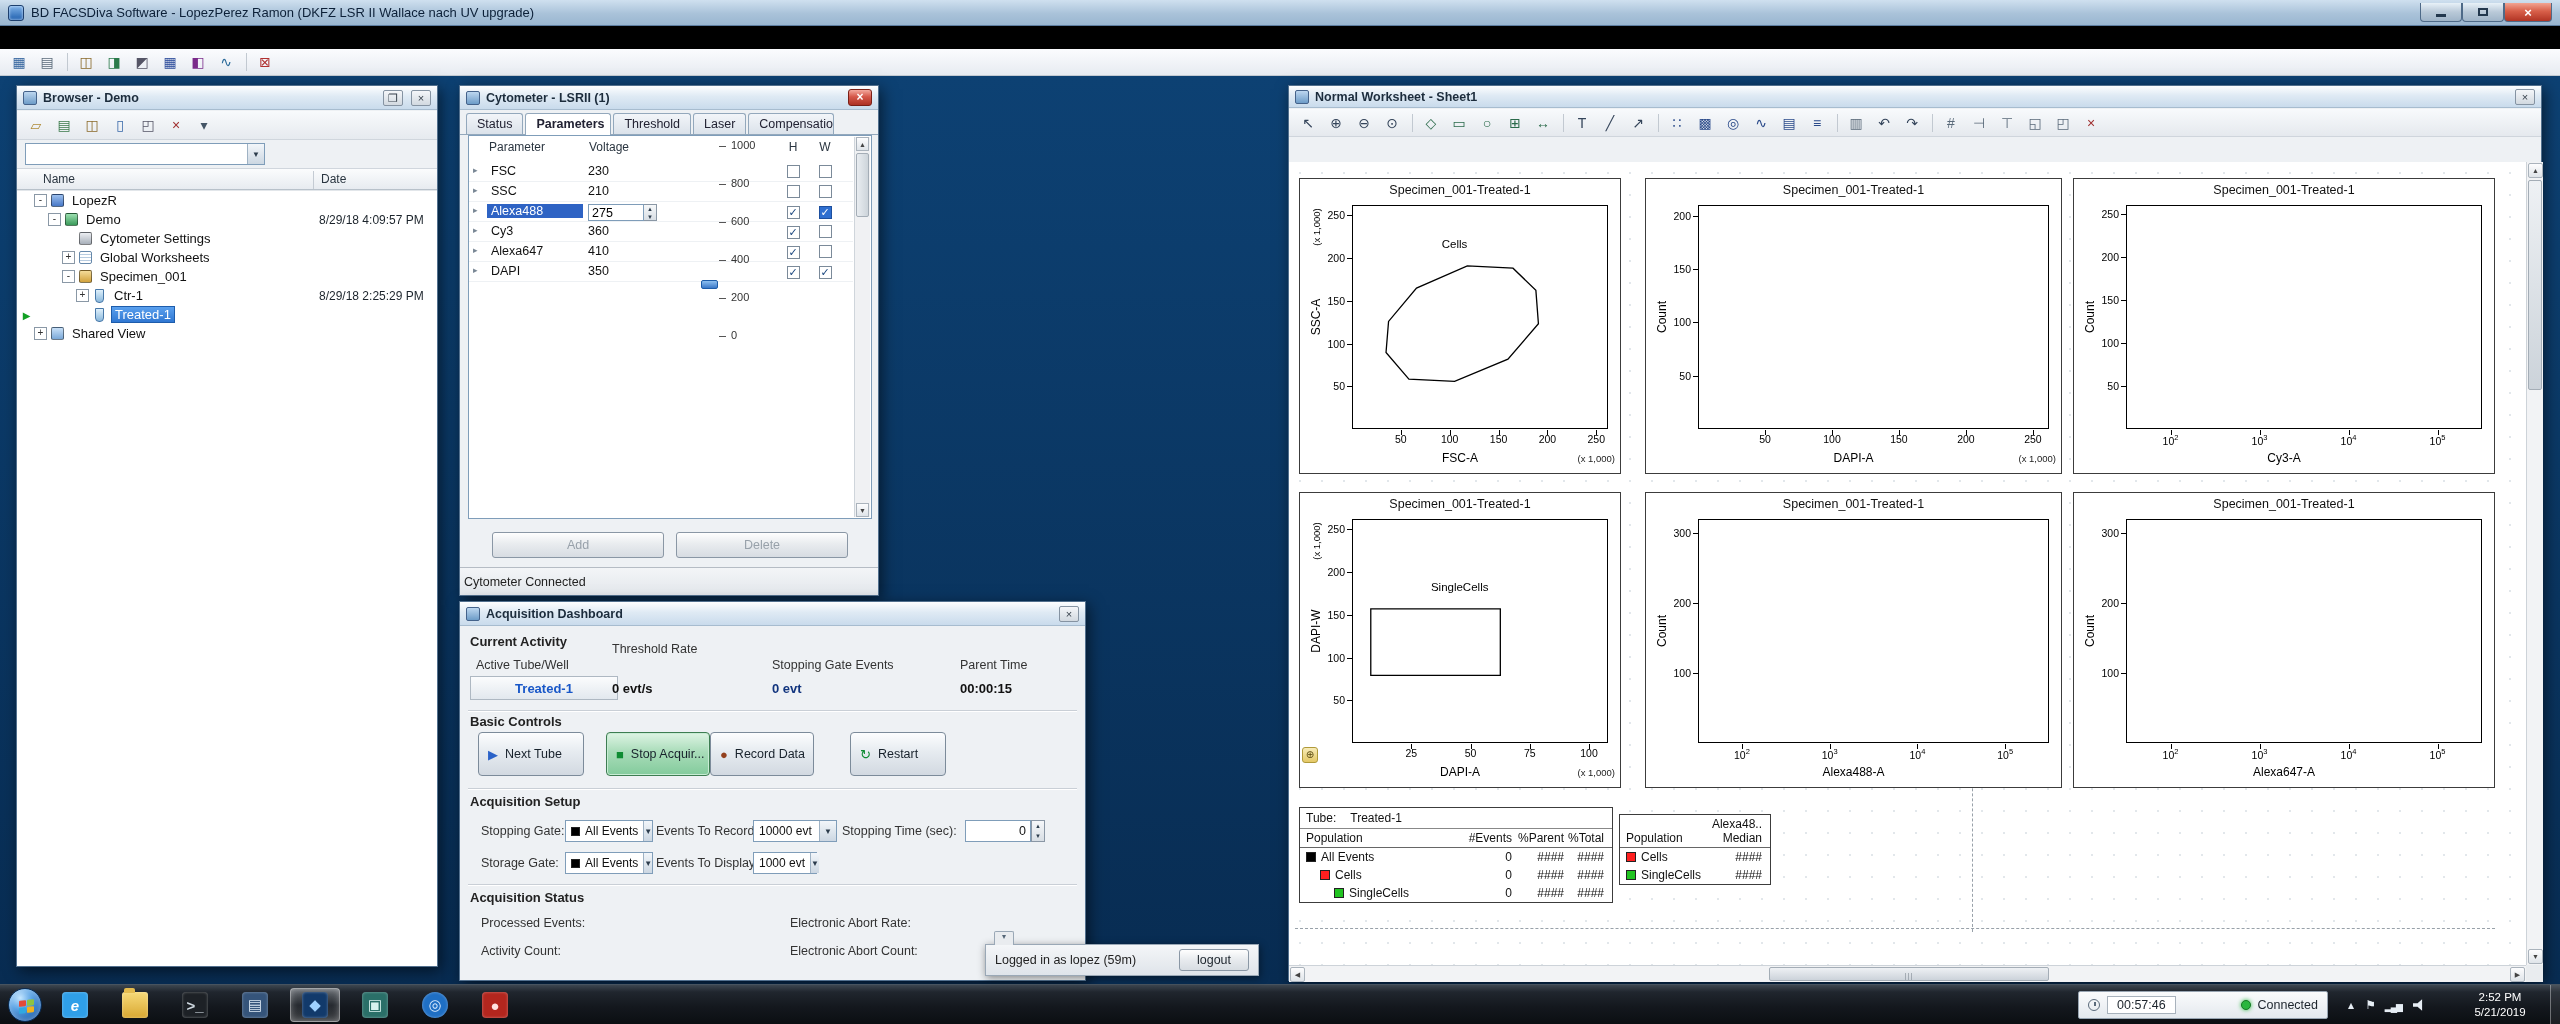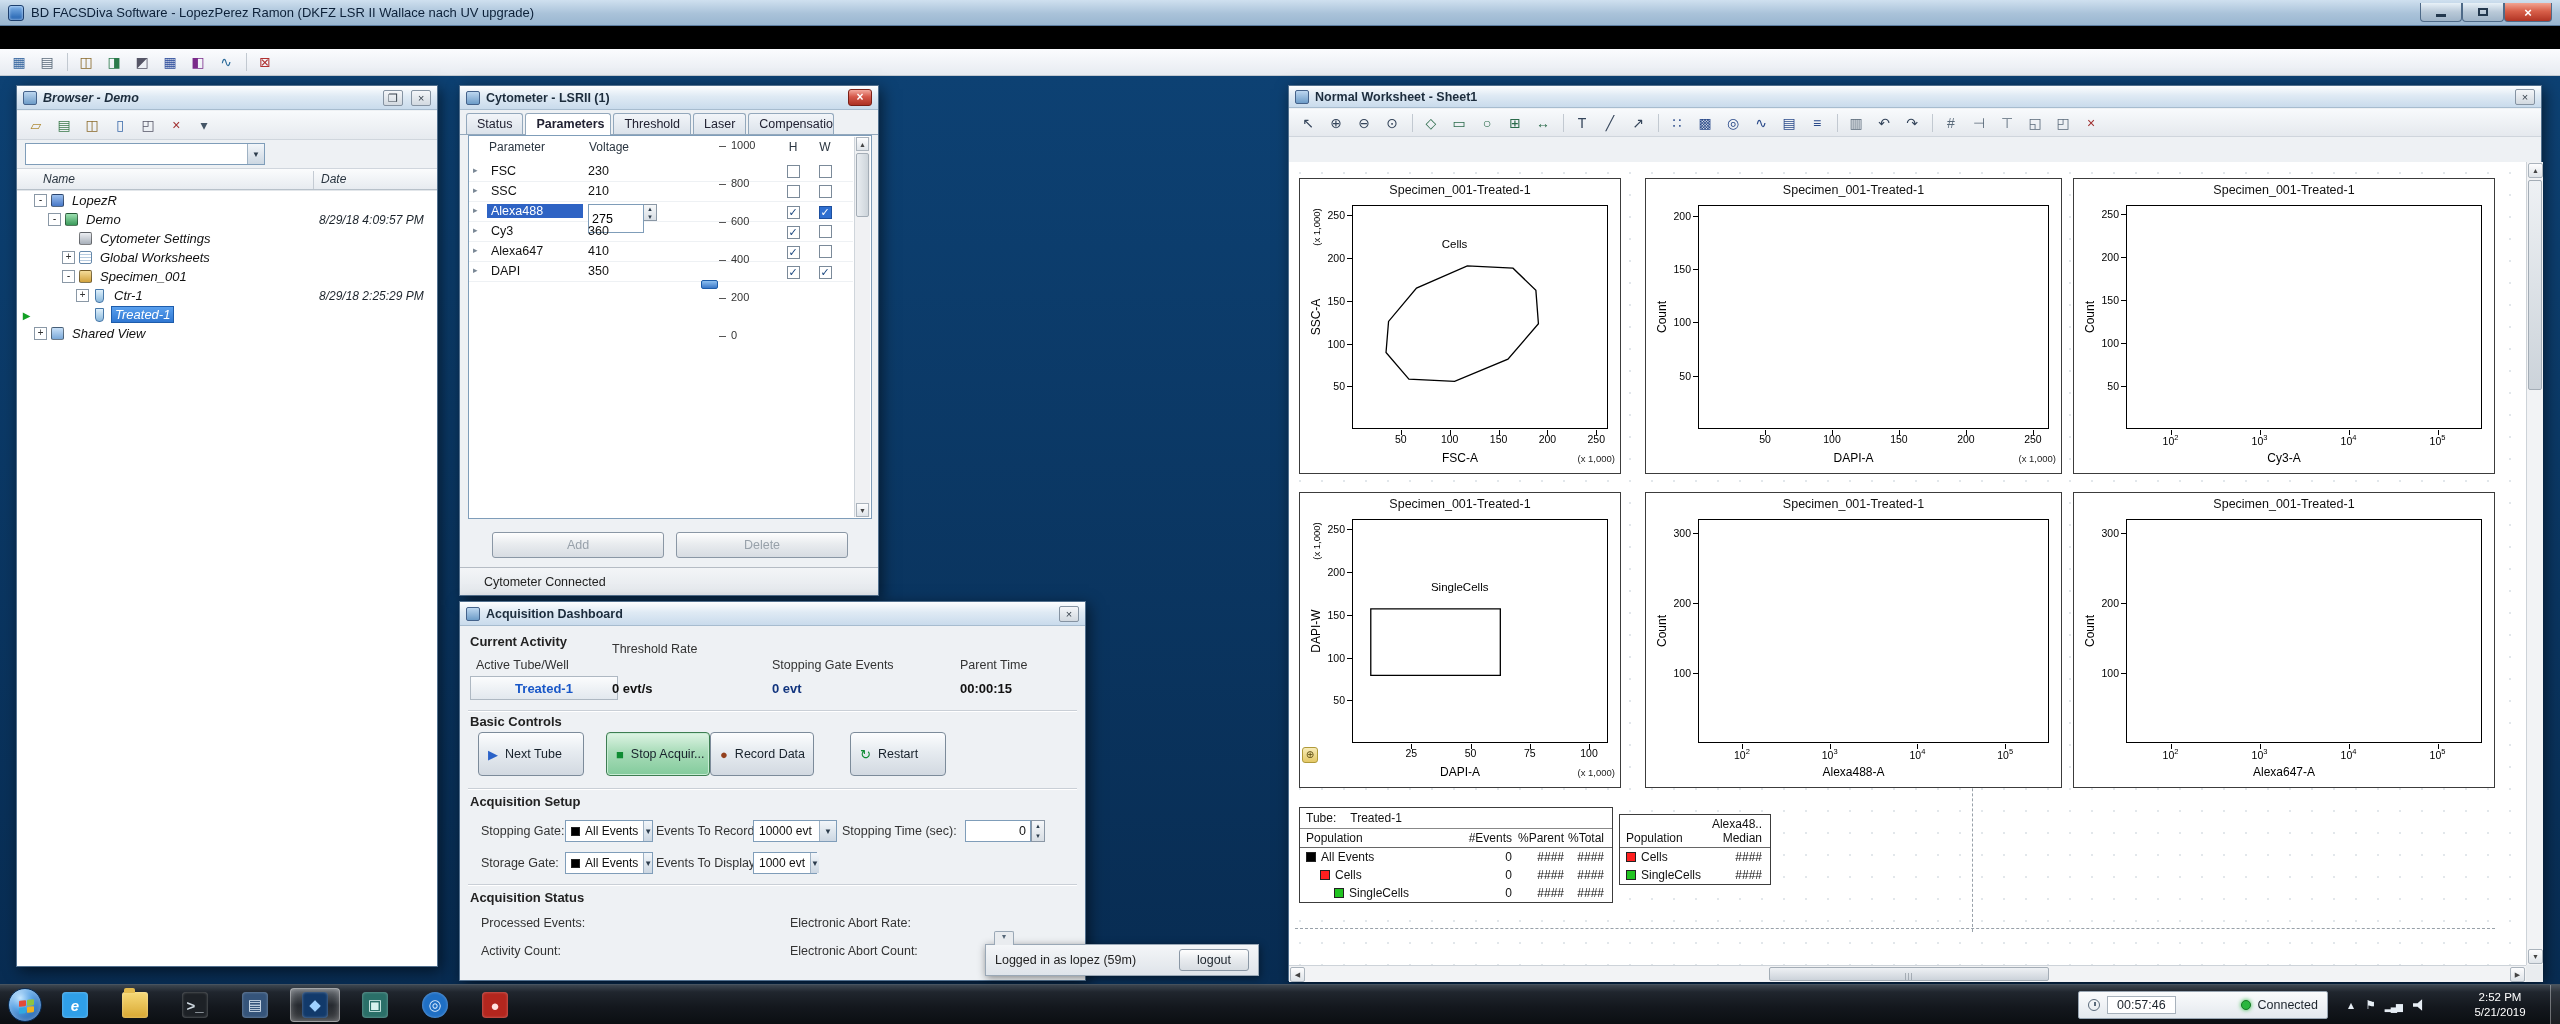--- a/index.html
+++ b/index.html
@@ -53,21 +53,21 @@
     border-radius:3px;font-size:12.5px;color:#1c242c;text-align:center;}
   .btn.disabled{color:#98a1aa;}
   .combo{position:absolute;height:22px;background:#fff;border:1px solid #7f9db9;
     display:flex;align-items:center;font-size:12px;padding-left:5px;gap:5px;white-space:nowrap;}
   .combo .arrow{margin-left:auto;width:17px;height:100%;border-left:1px solid #9fb2c4;
     background:linear-gradient(#f2f6fa,#ccd7e2);display:flex;align-items:center;justify-content:center;
     font-size:8px;color:#2c3c4c;}
   .swatch{width:9px;height:9px;background:#000;border:1px solid #222;flex:none;}
 
   
-  #browser-window{left:16px;top:9px;width:422px;height:882px;font-style:italic;}
+  #browser-window{left:16px;top:9px;width:422px;height:882px;}
   #br-toolbar{position:absolute;left:0;top:25px;width:100%;height:29px;display:flex;align-items:center;
     padding-left:6px;background:linear-gradient(#f8fafc,#e6eaef);border-bottom:1px solid #d0d6dd;}
   #br-combo-row{position:absolute;left:0;top:54px;width:100%;height:28px;}
   #br-combo{left:8px;top:3px;width:240px;}
   #br-header{position:absolute;left:0;top:82px;width:100%;height:22px;font-size:12px;color:#2a3540;
     background:linear-gradient(#fbfcfd,#e7ebf0);border-top:1px solid #d0d6dd;border-bottom:1px solid #b8c1ca;}
   #br-header .h-name{position:absolute;left:26px;top:3px;}
   #br-header .h-date{position:absolute;left:304px;top:3px;}
   #br-header .h-sep{position:absolute;left:296px;top:2px;width:1px;height:18px;background:#c4cbd3;}
   #tree{position:absolute;left:0;top:104px;bottom:0;width:100%;background:#fff;overflow:hidden;
@@ -101,21 +101,21 @@
   .tab.active{background:#fff;font-weight:bold;position:relative;top:1px;padding-bottom:4px;}
   #cyt-content{position:absolute;left:8px;top:49px;width:404px;height:384px;background:#fff;
     border:1px solid #7f9db9;}
   .colhead{position:absolute;top:4px;font-size:12px;color:#2a3540;}
   #param-rows{position:absolute;left:0;top:26px;right:18px;}
   .prow{position:relative;height:20px;border-bottom:1px solid #eef1f4;font-size:12.5px;}
   .pmark{position:absolute;left:4px;top:3px;color:#788694;font-size:9px;}
   .pname{position:absolute;left:18px;top:2px;width:96px;padding:0 4px;white-space:nowrap;}
   .prow.psel .pname{background:#2e63c4;color:#fff;}
   .pvolt{position:absolute;left:114px;top:2px;width:110px;padding-left:5px;}
-  .vinput{width:56px;height:29px;border:1px solid #7f9db9;font-size:12.5px;padding:0 3px;
+  .vinput{width:56px;height:17px;border:1px solid #7f9db9;font-size:12.5px;padding:0 3px;
     font-family:"Liberation Sans","DejaVu Sans",sans-serif;}
   .spin{display:inline-flex;flex-direction:column;width:13px;height:17px;vertical-align:top;
     border:1px solid #8a97a5;border-left:none;background:linear-gradient(#f6f8fa,#d8dee4);}
   .spin span{flex:1;font-size:6px;line-height:8px;text-align:center;color:#2c3c4c;}
   .cb{display:inline-block;width:13px;height:13px;border:1px solid #7b8a99;background:#fff;
     font-size:11px;line-height:11px;text-align:center;color:#16437c;}
   .cb.cbsel{background:#2f6fd0;border-color:#1d4f9e;color:#fff;}
   .hcol{position:absolute;left:312px;top:3px;width:24px;text-align:center;}
   .wcol{position:absolute;left:344px;top:3px;width:24px;text-align:center;}
   #volt-slider{position:absolute;left:240px;top:2px;width:70px;height:212px;}
@@ -126,21 +126,21 @@
     background:linear-gradient(#8ec0f0,#3a78c8);}
   .vscroll{position:absolute;right:1px;top:1px;bottom:1px;width:16px;background:#f0f1f3;border-left:1px solid #cfd5db;}
   .vs-arrow{position:absolute;left:1px;width:13px;height:14px;background:linear-gradient(#fdfdfe,#dfe4e9);
     border:1px solid #aab3bc;font-size:7px;text-align:center;line-height:13px;color:#444;}
   .vs-thumb{position:absolute;left:1px;width:13px;background:linear-gradient(90deg,#e9edf1,#cdd4da);
     border:1px solid #a4adb6;border-radius:2px;}
   #cyt-add{position:absolute;left:32px;top:446px;width:172px;height:26px;}
   #cyt-del{position:absolute;left:216px;top:446px;width:172px;height:26px;}
   #cyt-status{position:absolute;left:0;bottom:0;width:100%;height:28px;border-top:1px solid #b5bcc4;
     background:linear-gradient(#f3f5f7,#e3e7ec);font-size:12.5px;color:#222;display:flex;align-items:center;
-    padding-left:24px;}
+    padding-left:4px;}
 
   
   #dash-window{left:459px;top:525px;width:627px;height:380px;}
   .sect{position:absolute;font-size:13px;color:#222;font-weight:bold;}
   .dlab{position:absolute;font-size:12.5px;color:#333;white-space:nowrap;}
   .dval{position:absolute;font-size:13px;font-weight:bold;color:#111;white-space:nowrap;}
   .tube-box{position:absolute;left:10px;top:74px;width:148px;height:24px;border:1px solid #aeb8c2;
     background:linear-gradient(#fbfcfd,#e2e8ee);color:#1857c8;font-weight:bold;font-size:13px;
     display:flex;align-items:center;justify-content:center;}
   .sep-line{position:absolute;left:8px;right:8px;height:2px;border-top:1px solid #c9cfd6;border-bottom:1px solid #fff;}

